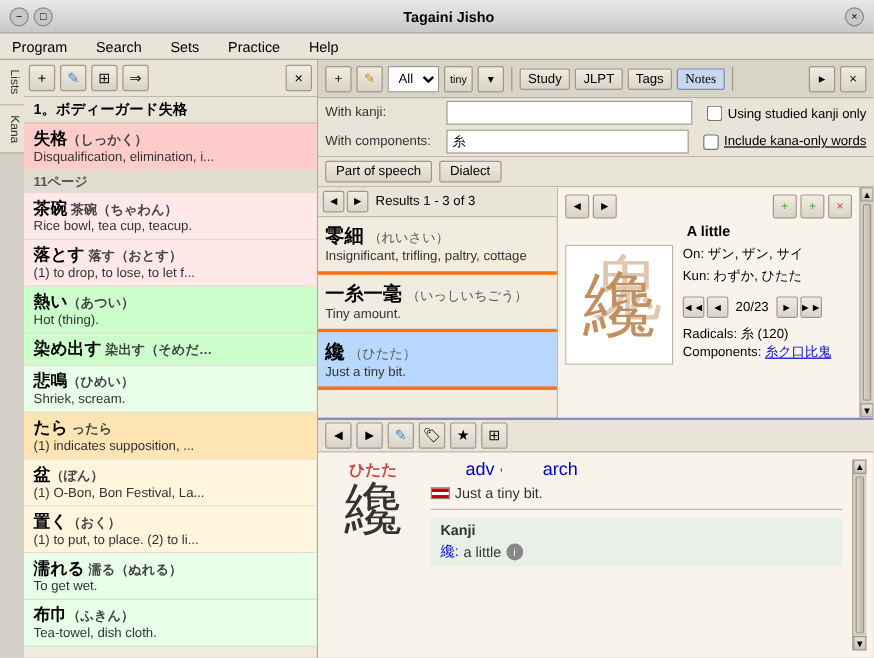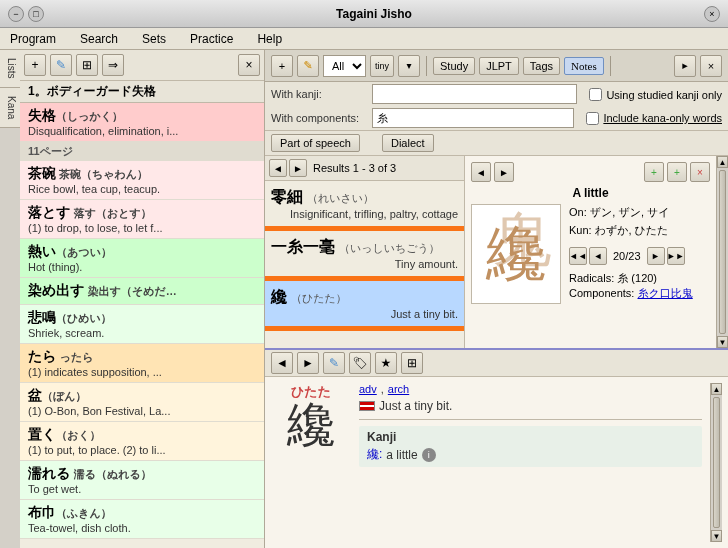--- a/index.html
+++ b/index.html
@@ -139,41 +139,41 @@
       padding: 0 4px;
     }
     .search-row { display: flex; align-items: center; gap: 6px; padding: 2px 6px; }
     
     
     .filter-row {
       background: #e8e4d8;
       padding: 3px 6px;
       display: flex;
       align-items: center;
-      gap: 22px;
+      gap: 6px;
       border-bottom: 1px solid #c0b8a8;
     }
     .filter-btn {
       padding: 2px 8px;
       font-size: 11px;
       background: linear-gradient(to bottom, #f0ece0, #d8d4c8);
       border: 1px solid #a09888;
       border-radius: 2px;
       cursor: pointer;
     }
     
     
     .results-area { display: flex; flex: 1; overflow: hidden; }
     
     
     .results-list { width: 200px; border-right: 1px solid #c0b8a8; display: flex; flex-direction: column; }
     .result-nav { display: flex; align-items: center; gap: 2px; padding: 3px 4px; background: #e8e4d8; border-bottom: 1px solid #c0b8a8; }
     .nav-btn { width: 18px; height: 18px; background: linear-gradient(to bottom, #f0ece0, #d8d4c8); border: 1px solid #a09888; border-radius: 2px; cursor: pointer; display: flex; align-items: center; justify-content: center; font-size: 10px; }
     
-    .result-item { padding: 6px 6px; border-bottom: 5px solid #f97316; cursor: pointer; text-align: right; }
+    .result-item { padding: 6px 6px; border-bottom: 3px solid #f97316; cursor: pointer; }
     .result-item.selected { background: #b8d8ff; }
     .result-kanji { font-size: 16px; font-weight: bold; color: #000; }
     .result-reading { font-size: 11px; color: #555; }
     .result-def { font-size: 11px; color: #333; }
     
     
     .kanji-detail { flex: 1; background: #f8f4ec; padding: 6px; overflow-y: auto; position: relative; }
     .kd-toolbar { display: flex; align-items: center; gap: 3px; margin-bottom: 4px; }
     .kd-btn { width: 20px; height: 20px; background: linear-gradient(to bottom, #f0ece0, #d8d4c8); border: 1px solid #a09888; border-radius: 2px; cursor: pointer; display: flex; align-items: center; justify-content: center; font-size: 10px; }
     .kd-info { display: flex; gap: 8px; }
@@ -191,21 +191,21 @@
     .bottom-panel { height: 200px; border-top: 2px solid #8888cc; background: #f8f4ec; display: flex; flex-direction: column; }
     .bottom-toolbar { background: #e8e4d8; padding: 2px 6px; display: flex; align-items: center; gap: 4px; border-bottom: 1px solid #c0b8a8; }
     .bottom-content { flex: 1; overflow-y: auto; padding: 6px; display: flex; gap: 8px; }
     
     .bottom-word-display { display: flex; flex-direction: column; align-items: center; min-width: 80px; }
     .bottom-reading { font-size: 13px; color: #cc4444; font-weight: bold; }
     .bottom-kanji { font-size: 48px; color: #333; line-height: 1; }
     
     .bottom-info { flex: 1; }
     .pos-tags { display: flex; gap: 4px; margin-bottom: 4px; flex-wrap: wrap; }
-    .pos-tag { font-size: 11px; color: #0000cc; text-decoration: underline; cursor: pointer; }
+    .pos-tag { font-size: 15px; color: #0000cc; cursor: pointer; margin-left: 29px; }
     .definition { font-size: 12px; color: #333; margin-bottom: 6px; display: flex; align-items: center; gap: 4px; }
     .flag-icon { width: 16px; height: 10px; background: linear-gradient(to bottom, #cc0000 33%, white 33%, white 66%, #cc0000 66%); border: 1px solid #888; display: inline-block; }
     
     .kanji-section { background: #e8f0e8; padding: 4px 8px; border-radius: 2px; }
     .kanji-section-title { font-size: 12px; font-weight: bold; color: #333; margin-bottom: 2px; }
     .kanji-entry { font-size: 12px; color: #333; display: flex; align-items: center; gap: 4px; }
     .kanji-link { color: #0000cc; }
     .kanji-meaning { color: #333; }
     .info-icon { width: 14px; height: 14px; background: #888; border-radius: 50%; color: white; font-size: 9px; display: flex; align-items: center; justify-content: center; cursor: pointer; }
     

